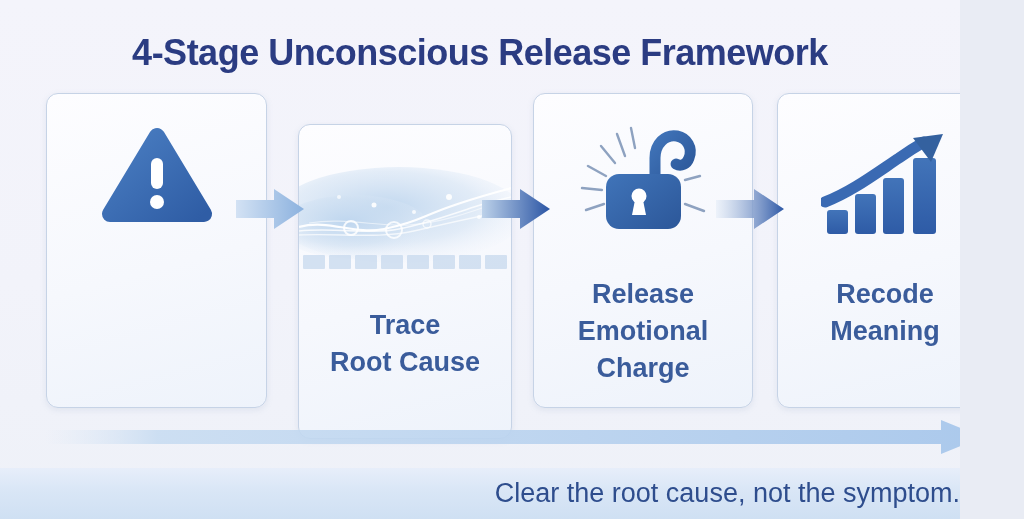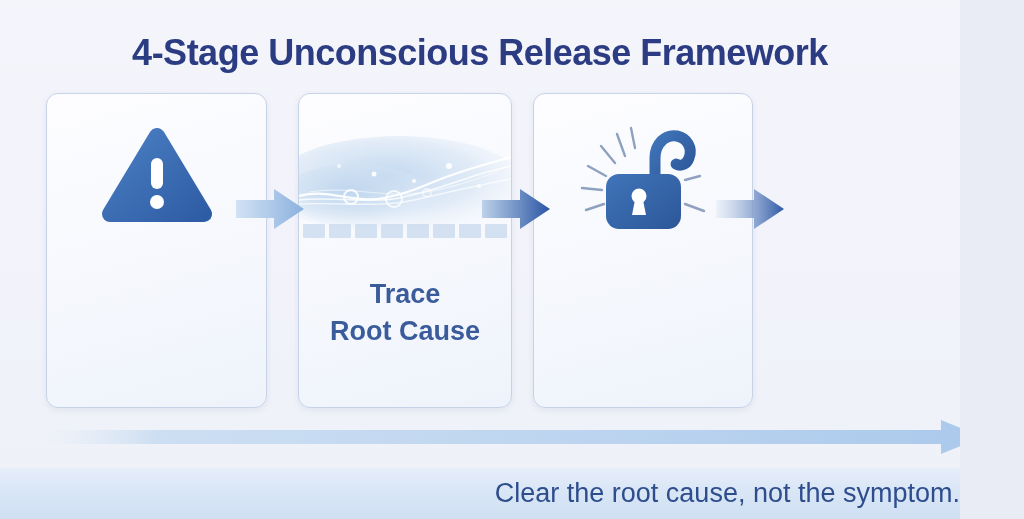--- a/index.html
+++ b/index.html
@@ -12,21 +12,21 @@
     position:absolute;top:8px;left:0;width:100%;text-align:center;
     font-size:36px;font-weight:700;color:#2b3c82;letter-spacing:-.5px;
   }
   .card{
     position:absolute;top:93px;height:315px;box-sizing:border-box;
     background:linear-gradient(165deg,#fdfdff 0%,#f6f8fd 55%,#eef3fb 100%);
     border:1.5px solid #c6d3e6;border-radius:12px;
     box-shadow:0 2px 6px rgba(120,140,180,.14);
   }
   .card-1{left:46px;width:221px;}
-  .card-2{left:298px;width:214px;}
+  .card-2{left:298px;width:214px;margin-top:31px;}
   .card-3{left:533px;width:220px;}
   .card-4{left:777px;width:216px;}
   .icon-area{position:absolute;left:0;width:100%;display:flex;justify-content:center;}
   .label{
     position:absolute;left:0;right:0;top:182px;text-align:center;
     font-size:27px;font-weight:600;color:#3a5c9b;line-height:37px;white-space:pre-line;
   }
   .step-arrow{position:absolute;top:187px;}
   .flow-arrow{position:absolute;left:45px;top:420px;}
   .footer{
@@ -117,22 +117,45 @@
           <line x1="13" y1="92" x2="31" y2="86"></line>
           <line x1="112" y1="62" x2="127" y2="58"></line>
           <line x1="112" y1="86" x2="131" y2="93"></line>
         </g>
         <path d="M82 58 L82 40 C82 26 92 16 104 18 C114 20 120 30 116 40 C114 46 108 49 103 46" fill="none" stroke="url(#lockg)" stroke-width="11" stroke-linecap="round"></path>
         <rect x="33" y="56" width="75" height="55" rx="13" fill="url(#lockg)"></rect>
         <circle cx="66" cy="78" r="7.5" fill="#ffffff"></circle>
         <path d="M62 82 L70 82 L73 97 L59 97 Z" fill="#ffffff"></path>
       </svg>
     </div>
+    <div class="label">Release
+Emotional
+Charge</div>
   </div>
 
+  <div class="card card-4">
+    <div class="icon-area" style="top:32px;">
+      <svg width="128" height="112" viewBox="0 0 128 112">
+        <defs>
+          <linearGradient id="barg" x1="0" y1="0" x2="0" y2="1">
+            <stop offset="0" stop-color="#4274b9"></stop>
+              <stop offset="1" stop-color="#2e5ba6"></stop>
+          </linearGradient>
+        </defs>
+        <rect x="6" y="84" width="21" height="24" rx="3" fill="url(#barg)"></rect>
+        <rect x="34" y="68" width="21" height="40" rx="3" fill="url(#barg)"></rect>
+        <rect x="62" y="52" width="21" height="56" rx="3" fill="url(#barg)"></rect>
+        <rect x="92" y="32" width="23" height="76" rx="3" fill="url(#barg)"></rect>
+        <path d="M4 76 C30 66 54 48 78 32 C88 25 96 20 103 16" stroke="#3a6ab3" stroke-width="11" fill="none" stroke-linecap="round"></path>
+        <path d="M122 8 L110 36 L92 12 Z" fill="#34619f"></path>
+      </svg>
+    </div>
+    <div class="label">Recode
+Meaning</div>
+  </div>
 
   <svg class="step-arrow" style="left:236px;" width="70" height="44" viewBox="0 0 70 44">
     <defs>
         <linearGradient id="ga1" x1="0" y1="0" x2="1" y2="0">
       <stop offset="0" stop-color="#d3e2f4"></stop>
           <stop offset="1" stop-color="#8bb1de"></stop>
     </linearGradient>
       </defs>
     <path d="M0 13 H38 V2 L68 22 L38 42 V31 H0 Z" fill="url(#ga1)"></path>
   </svg>

